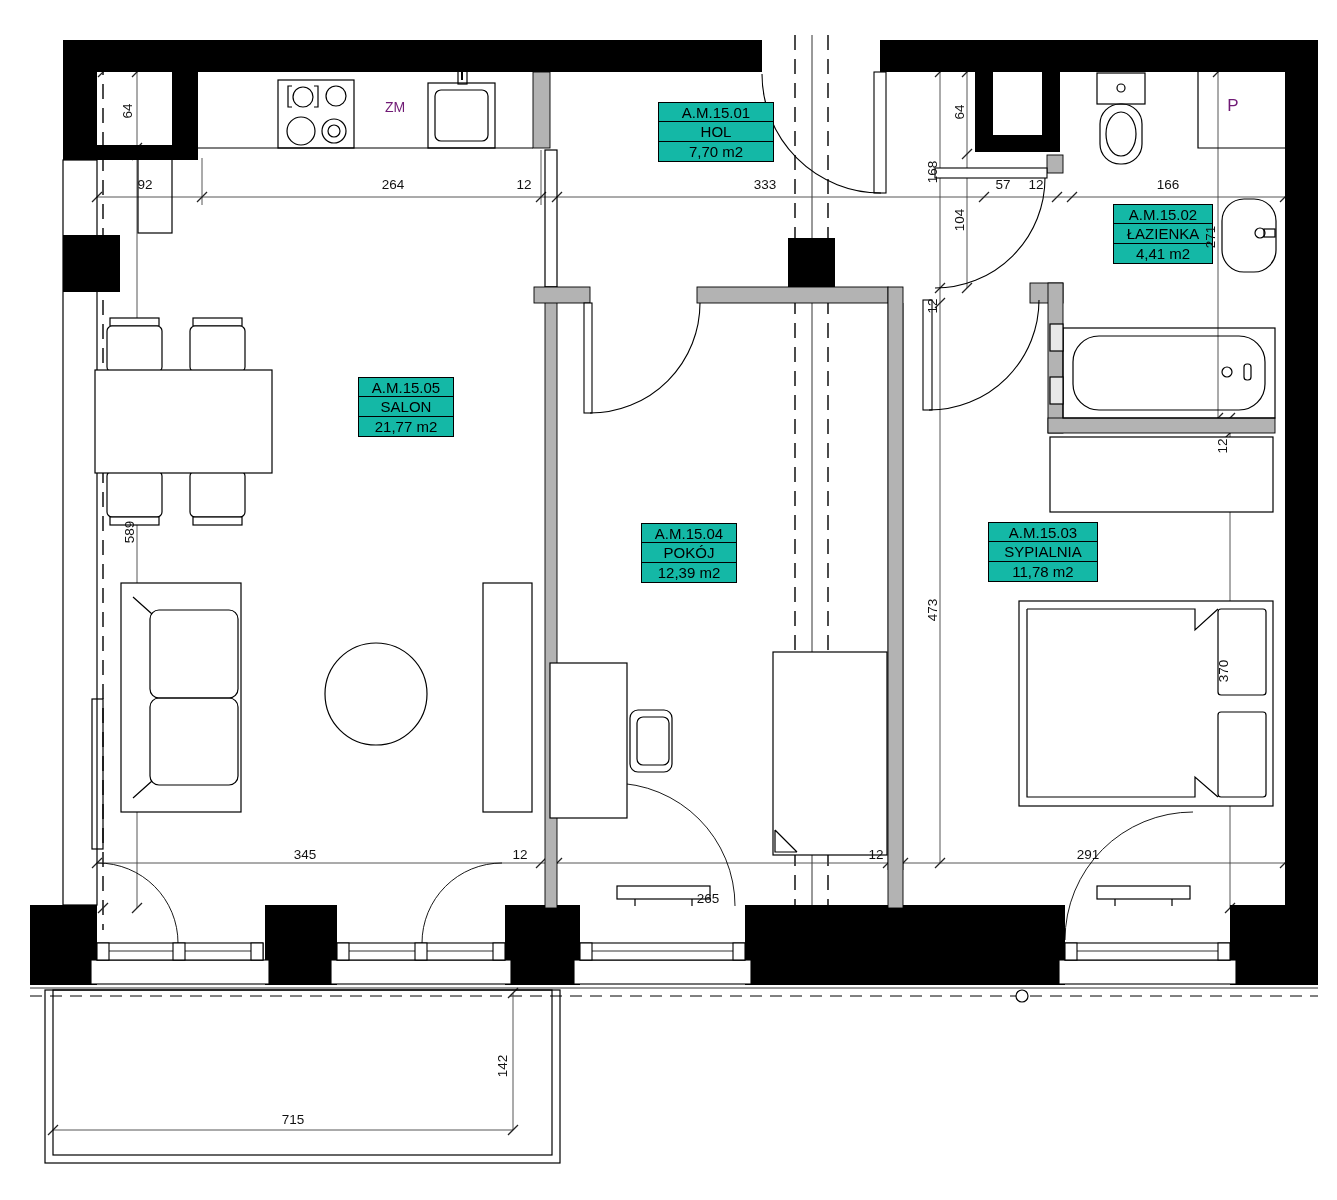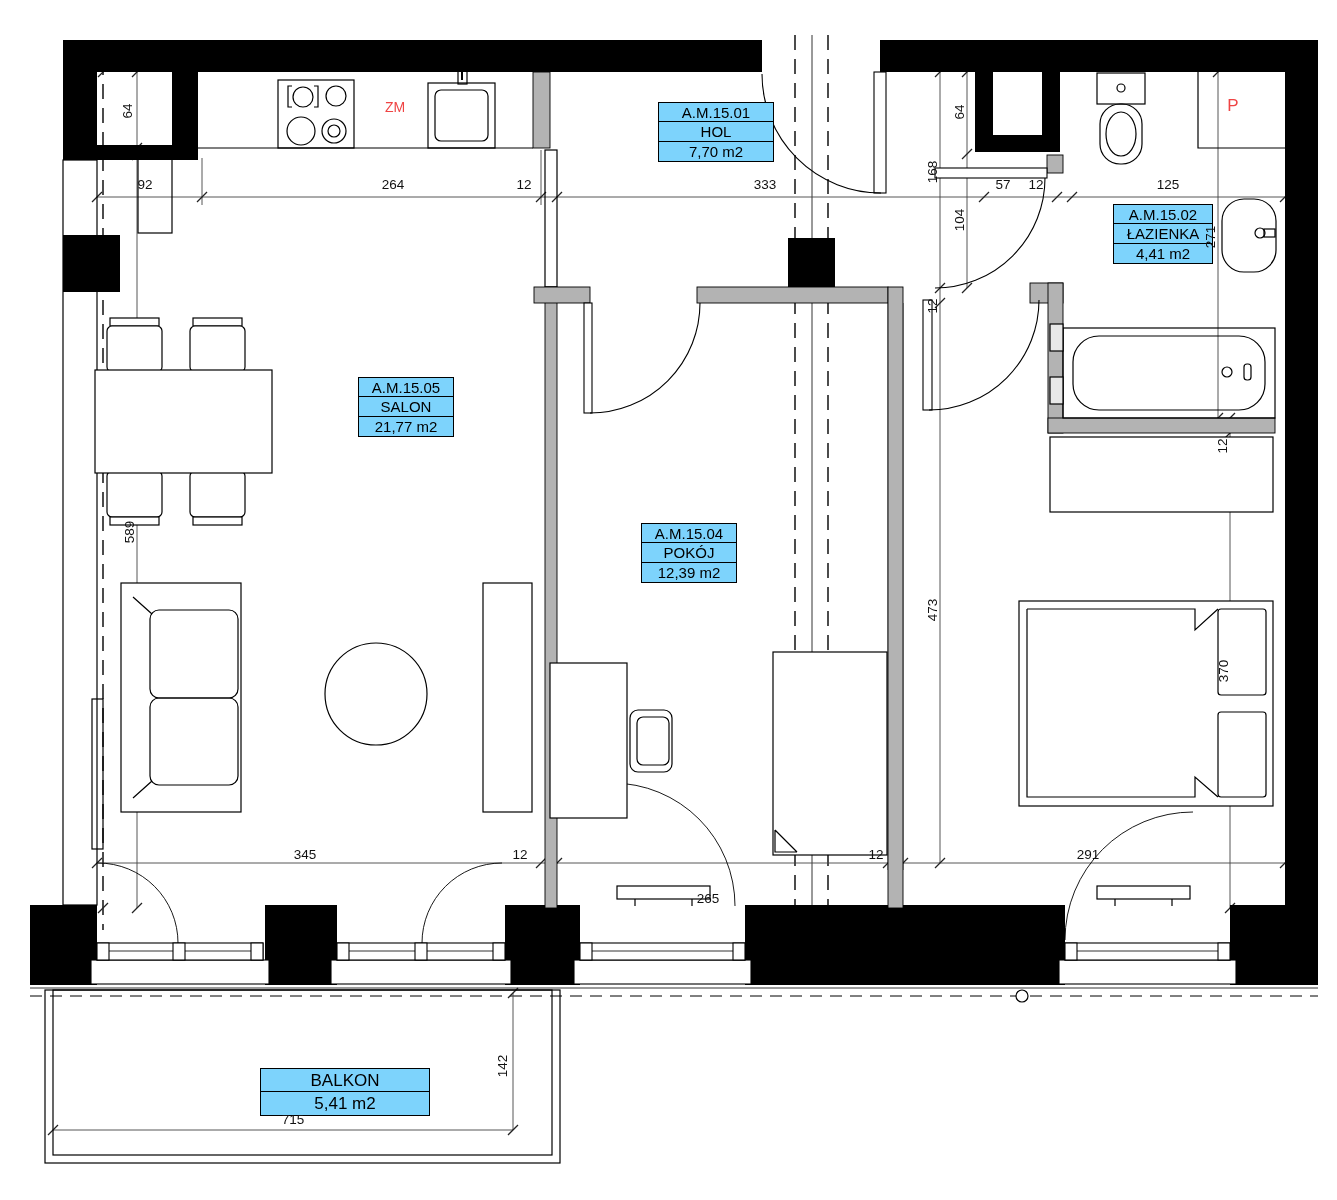--- a/index.html
+++ b/index.html
@@ -3,23 +3,23 @@
 <meta charset="utf-8">
 <style>
   html,body{margin:0;padding:0;background:#ffffff;}
   #plan{position:relative;width:1337px;height:1200px;background:#fff;overflow:hidden;
         font-family:"Liberation Sans",sans-serif;}
   #drawing{position:absolute;left:0;top:0;}
   .dim{position:absolute;font-size:13.5px;color:#111;white-space:nowrap;
        transform:translate(-50%,-50%);background:transparent;}
   .dim.v{transform:translate(-50%,-50%) rotate(-90deg);}
   .rlabel{position:absolute;text-align:center;font-size:15px;color:#000;}
-  .rlabel .cell{border:1.4px solid #000;background:#7dd3fc;padding:0 1px;line-height:19px;
+  .rlabel .cell{border:1.4px solid #000;background:#14b8a6;padding:0 1px;line-height:19px;
                 margin-top:-1.4px;white-space:nowrap;}
-  .ann{position:absolute;font-size:14px;color:#ef4444;transform:translate(-50%,-50%);}
+  .ann{position:absolute;font-size:14px;color:#701a75;transform:translate(-50%,-50%);}
   .big{font-size:17px;}
 </style>
 </head>
 <body>
 
 <div id="plan">
 
 <svg id="drawing" width="1337" height="1200" viewBox="0 0 1337 1200">
 
   <g stroke="#000" stroke-width="1.4" fill="none">
@@ -271,45 +271,46 @@
 <div class="rlabel" style="left:658px;top:103px;min-width:116px">
   <div class="cell">A.M.15.01</div>
   <div class="cell">HOL</div>
   <div class="cell">7,70 m2</div>
 </div>
 <div class="rlabel" style="left:1113px;top:205px;min-width:100px">
   <div class="cell">A.M.15.02</div>
   <div class="cell">ŁAZIENKA</div>
   <div class="cell">4,41 m2</div>
 </div>
+<div class="rlabel" style="left:988px;top:523px;min-width:110px">
+  <div class="cell">A.M.15.03</div>
+  <div class="cell">SYPIALNIA</div>
+  <div class="cell">11,78 m2</div>
+</div>
 <div class="rlabel" style="left:641px;top:524px;min-width:96px">
   <div class="cell">A.M.15.04</div>
   <div class="cell">POKÓJ</div>
   <div class="cell">12,39 m2</div>
 </div>
 <div class="rlabel" style="left:358px;top:378px;min-width:96px">
   <div class="cell">A.M.15.05</div>
   <div class="cell">SALON</div>
   <div class="cell">21,77 m2</div>
-</div>
-<div class="rlabel big" style="left:260px;top:1069px;min-width:170px">
-  <div class="cell" style="line-height:23px">BALKON</div>
-  <div class="cell" style="line-height:23px">5,41 m2</div>
 </div>
 
 <div class="ann" style="left:395px;top:107px">ZM</div>
 <div class="ann big" style="left:1233px;top:106px">P</div>
 
 <div class="dim" style="left:145px;top:184px">92</div>
 <div class="dim" style="left:393px;top:184px">264</div>
 <div class="dim" style="left:524px;top:184px">12</div>
 <div class="dim" style="left:765px;top:184px">333</div>
 <div class="dim" style="left:1003px;top:184px">57</div>
 <div class="dim" style="left:1036px;top:184px">12</div>
-<div class="dim" style="left:1168px;top:184px">125</div>
+<div class="dim" style="left:1168px;top:184px">166</div>
 
 <div class="dim" style="left:305px;top:854px">345</div>
 <div class="dim" style="left:520px;top:854px">12</div>
 <div class="dim" style="left:708px;top:898px">265</div>
 <div class="dim" style="left:876px;top:854px">12</div>
 <div class="dim" style="left:1088px;top:854px">291</div>
 
 <div class="dim v" style="left:127px;top:111px">64</div>
 <div class="dim v" style="left:129px;top:532px">589</div>
 <div class="dim v" style="left:932px;top:172px">168</div>

